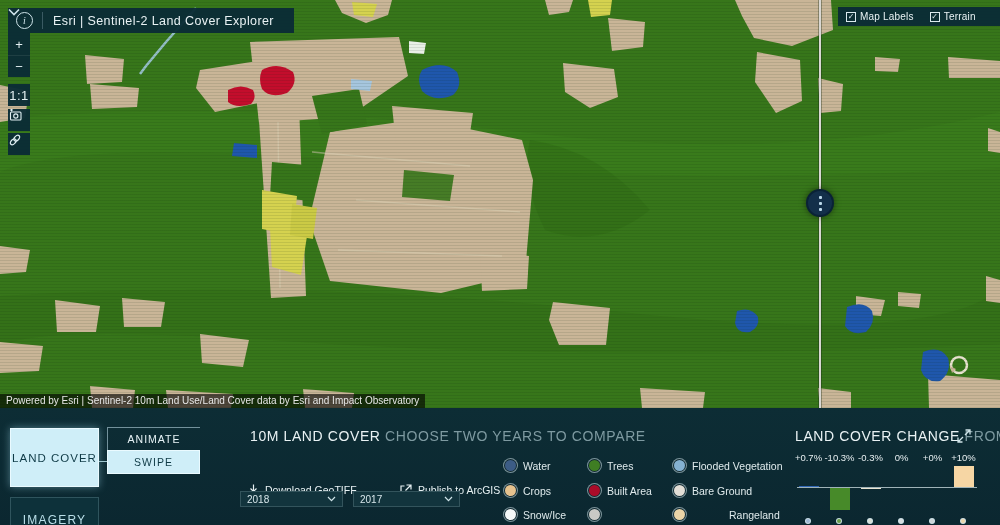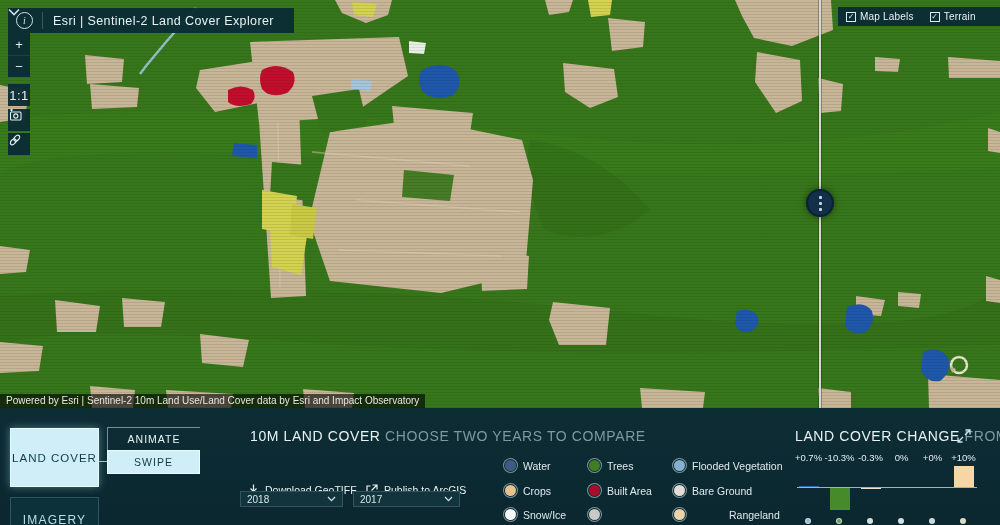--- a/index.html
+++ b/index.html
@@ -257,21 +257,21 @@
       <span>10M LAND COVER</span>
       <span class="sub"> <span>CHOOSE TWO YEARS TO COMPARE</span></span>
     </div>
     <button class="linkbtn" style="left:248px;">
       <svg width="11" height="12" viewBox="0 0 11 12">
         <path d="M5.5,0.5 V7 M2.5,4.5 L5.5,7.5 L8.5,4.5" stroke="#e8f2f4" stroke-width="1.2" fill="none"></path>
         <path d="M1,10.8 H10" stroke="#e8f2f4" stroke-width="1.2"></path>
       </svg>
       <span>Download GeoTIFF</span>
     </button>
-    <button class="linkbtn" style="left:366px;">
+    <button class="linkbtn" style="left:400px;">
       <svg width="12" height="12" viewBox="0 0 12 12">
         <path d="M4.5,2 H1 V11 H10 V7.5" stroke="#e8f2f4" stroke-width="1.2" fill="none"></path>
         <path d="M6.5,1 H11 V5.5 M11,1 L5.5,6.5" stroke="#e8f2f4" stroke-width="1.2" fill="none"></path>
       </svg>
       <span>Publish to ArcGIS</span>
     </button>
     <div class="select" style="left:240px; width:103px;">
       <span>2018</span>
       <svg width="9" height="6" viewBox="0 0 9 6">
         <path d="M1,1 L4.5,4.7 L8,1" stroke="#cfe3e8" stroke-width="1.2" fill="none"></path>

